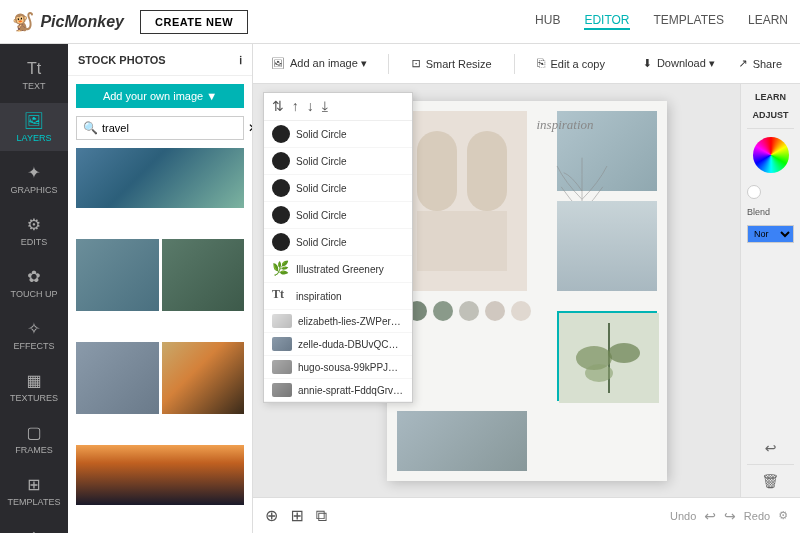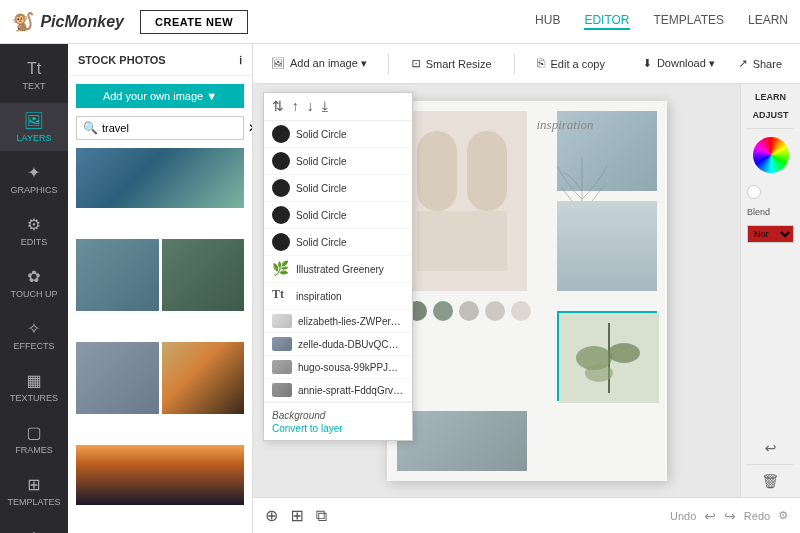--- a/index.html
+++ b/index.html
@@ -362,21 +362,21 @@
       width: 36px;
       height: 36px;
       border-radius: 50%;
       background: conic-gradient(red, yellow, lime, cyan, blue, magenta, red);
       margin: 0 auto;
       cursor: pointer;
     }
     .blend-label { font-size: 9px; color: #555; }
     .blend-select {
       font-size: 9px;
-      background: #b91c1c;
+      background: #3b82f6;
       border: 1px solid #ccc;
       padding: 2px;
       width: 100%;
     }
     .right-icon-btn {
       background: none;
       border: none;
       cursor: pointer;
       font-size: 14px;
       color: #666;
@@ -559,24 +559,20 @@
             <span class="layer-name">zelle-duda-DBUvQCYN...</span>
           </div>
           <div class="layer-item">
             <div class="layer-dot img-thumb img3"></div>
             <span class="layer-name">hugo-sousa-99kPPJPed...</span>
           </div>
           <div class="layer-item">
             <div class="layer-dot img-thumb img4"></div>
             <span class="layer-name">annie-spratt-FddqGrvw...</span>
           </div>
-        </div>
-        <div class="layers-footer">
-          <span class="bg-label">Background</span>
-          <span class="convert-link">Convert to layer</span>
         </div>
       </div>
 
       <div class="canvas-bg">
         <div class="canvas-arch-img">
           <svg width="130" height="180" viewBox="0 0 130 180">
             <rect width="130" height="180" fill="#e8e0d8"></rect>
             <rect x="20" y="20" width="40" height="80" rx="20" fill="#c8b8a0" opacity="0.5"></rect>
             <rect x="70" y="20" width="40" height="80" rx="20" fill="#c8b8a0" opacity="0.5"></rect>
             <rect x="20" y="100" width="90" height="60" fill="#d4c8b8" opacity="0.4"></rect>

